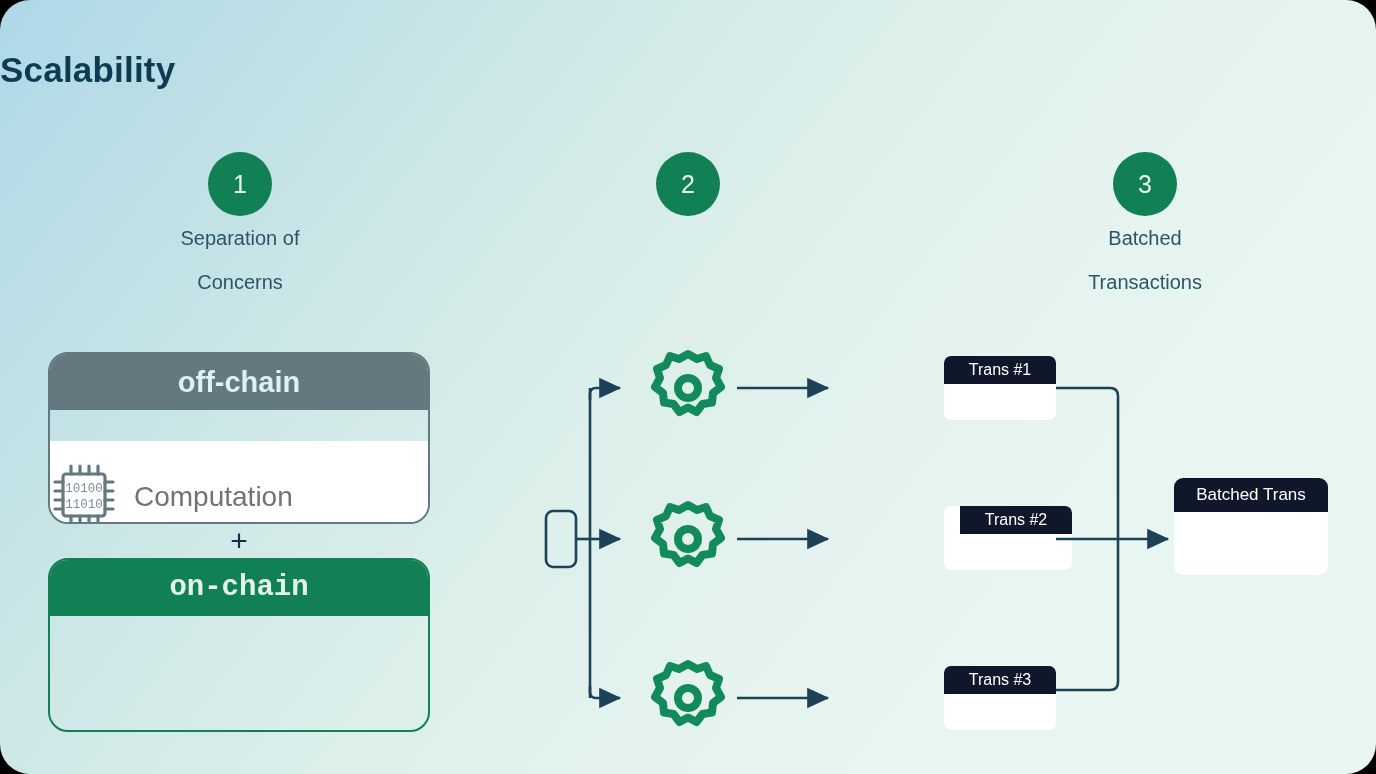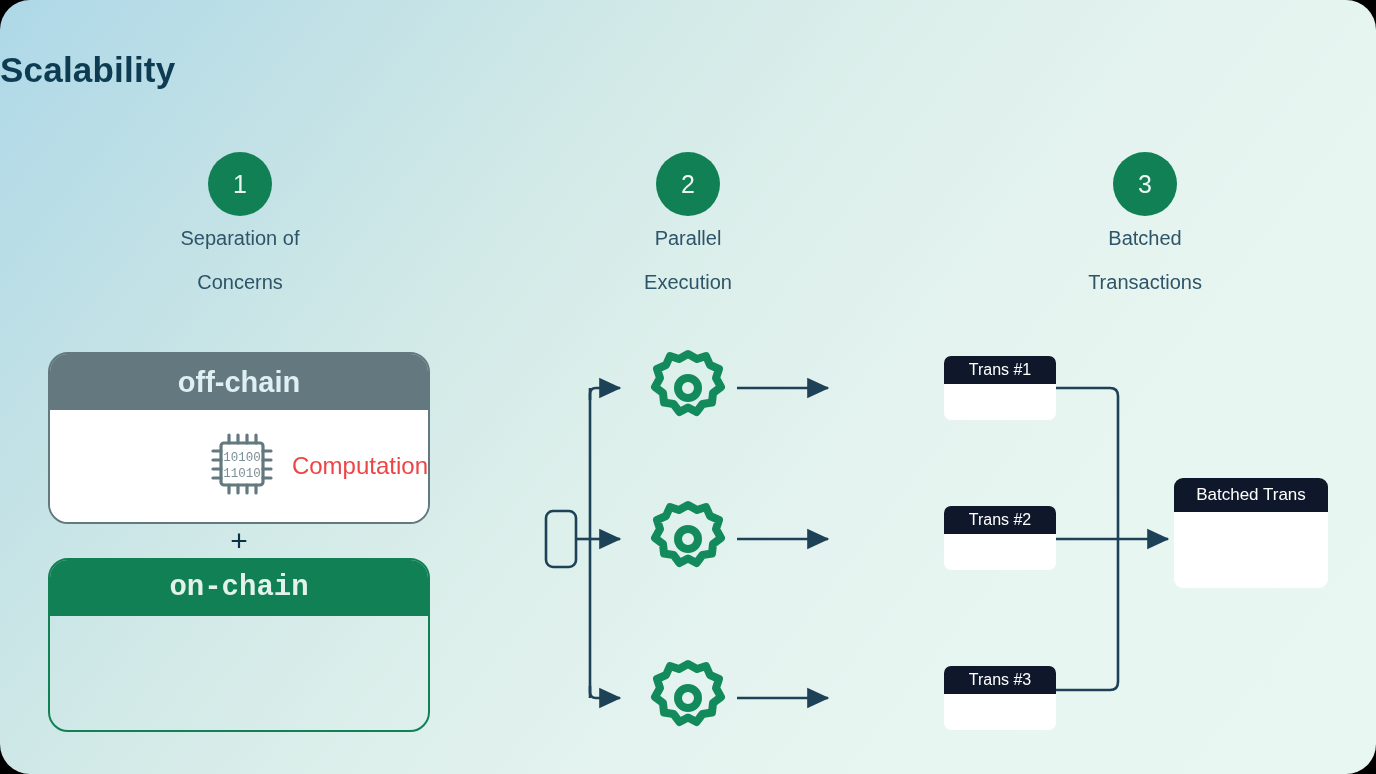--- a/index.html
+++ b/index.html
@@ -84,26 +84,27 @@
     color: #dff0f4;
   }
   .offchain .chain-head { background: #63787f; }
   .onchain  .chain-head { background: #118054; color: #e3f3ec; font-family: Liberation Mono, monospace; }
 
   .chain-body {
     background: #ffffff;
     height: calc(100% - 56px);
     display: flex;
     align-items: center;
-    justify-content: flex-end;
+    justify-content: flex-start;
     gap: 16px;
+    margin-top: 31px;
   }
   .chain-body .ctext {
-    font-size: 24px;
-    color: #ef4444;
+    font-size: 28px;
+    color: #737373;
   }
 
   #plus {
     position: absolute;
     left: 48px; top: 524px;
     width: 382px;
     text-align: center;
     font-size: 30px;
     color: #0d3247;
     line-height: 34px;
@@ -127,27 +128,27 @@
   }
   .trans-head {
     height: 28px;
     line-height: 28px;
     background: #0f172a;
     color: #ffffff;
     font-size: 16px;
     text-align: center;
   }
   #trans1 { left: 944px; top: 356px; }
-  #trans2 { left: 944px; top: 506px; }
+  #trans2 { left: 944px; top: 506px; padding-left: 16px; }
   #trans3 { left: 944px; top: 666px; }
 
   #batched {
     position: absolute;
     left: 1174px; top: 478px;
-    width: 154px; height: 110px;
+    width: 154px; height: 97px;
     border-radius: 9px;
     overflow: hidden;
     background: #ffffff;
   }
   #batched .trans-head {
     height: 34px; line-height: 34px; font-size: 17px;
   }
 </style>
 </head>
 <body>
@@ -157,22 +158,20 @@
   <div id="title">Scalability</div>
 
   <div class="step-col" style="left:90px;">
     <div class="step-circle">1</div>
     <div class="step-label">Separation of
 Concerns</div>
   </div>
 
   <div class="step-col" style="left:538px;">
     <div class="step-circle">2</div>
-    <div class="step-label">Parallel
-Execution</div>
   </div>
 
   <div class="step-col" style="left:995px;">
     <div class="step-circle">3</div>
     <div class="step-label">Batched
 Transactions</div>
   </div>
 
   <div class="chain-card offchain">
     <div class="chain-head">off-chain</div>

